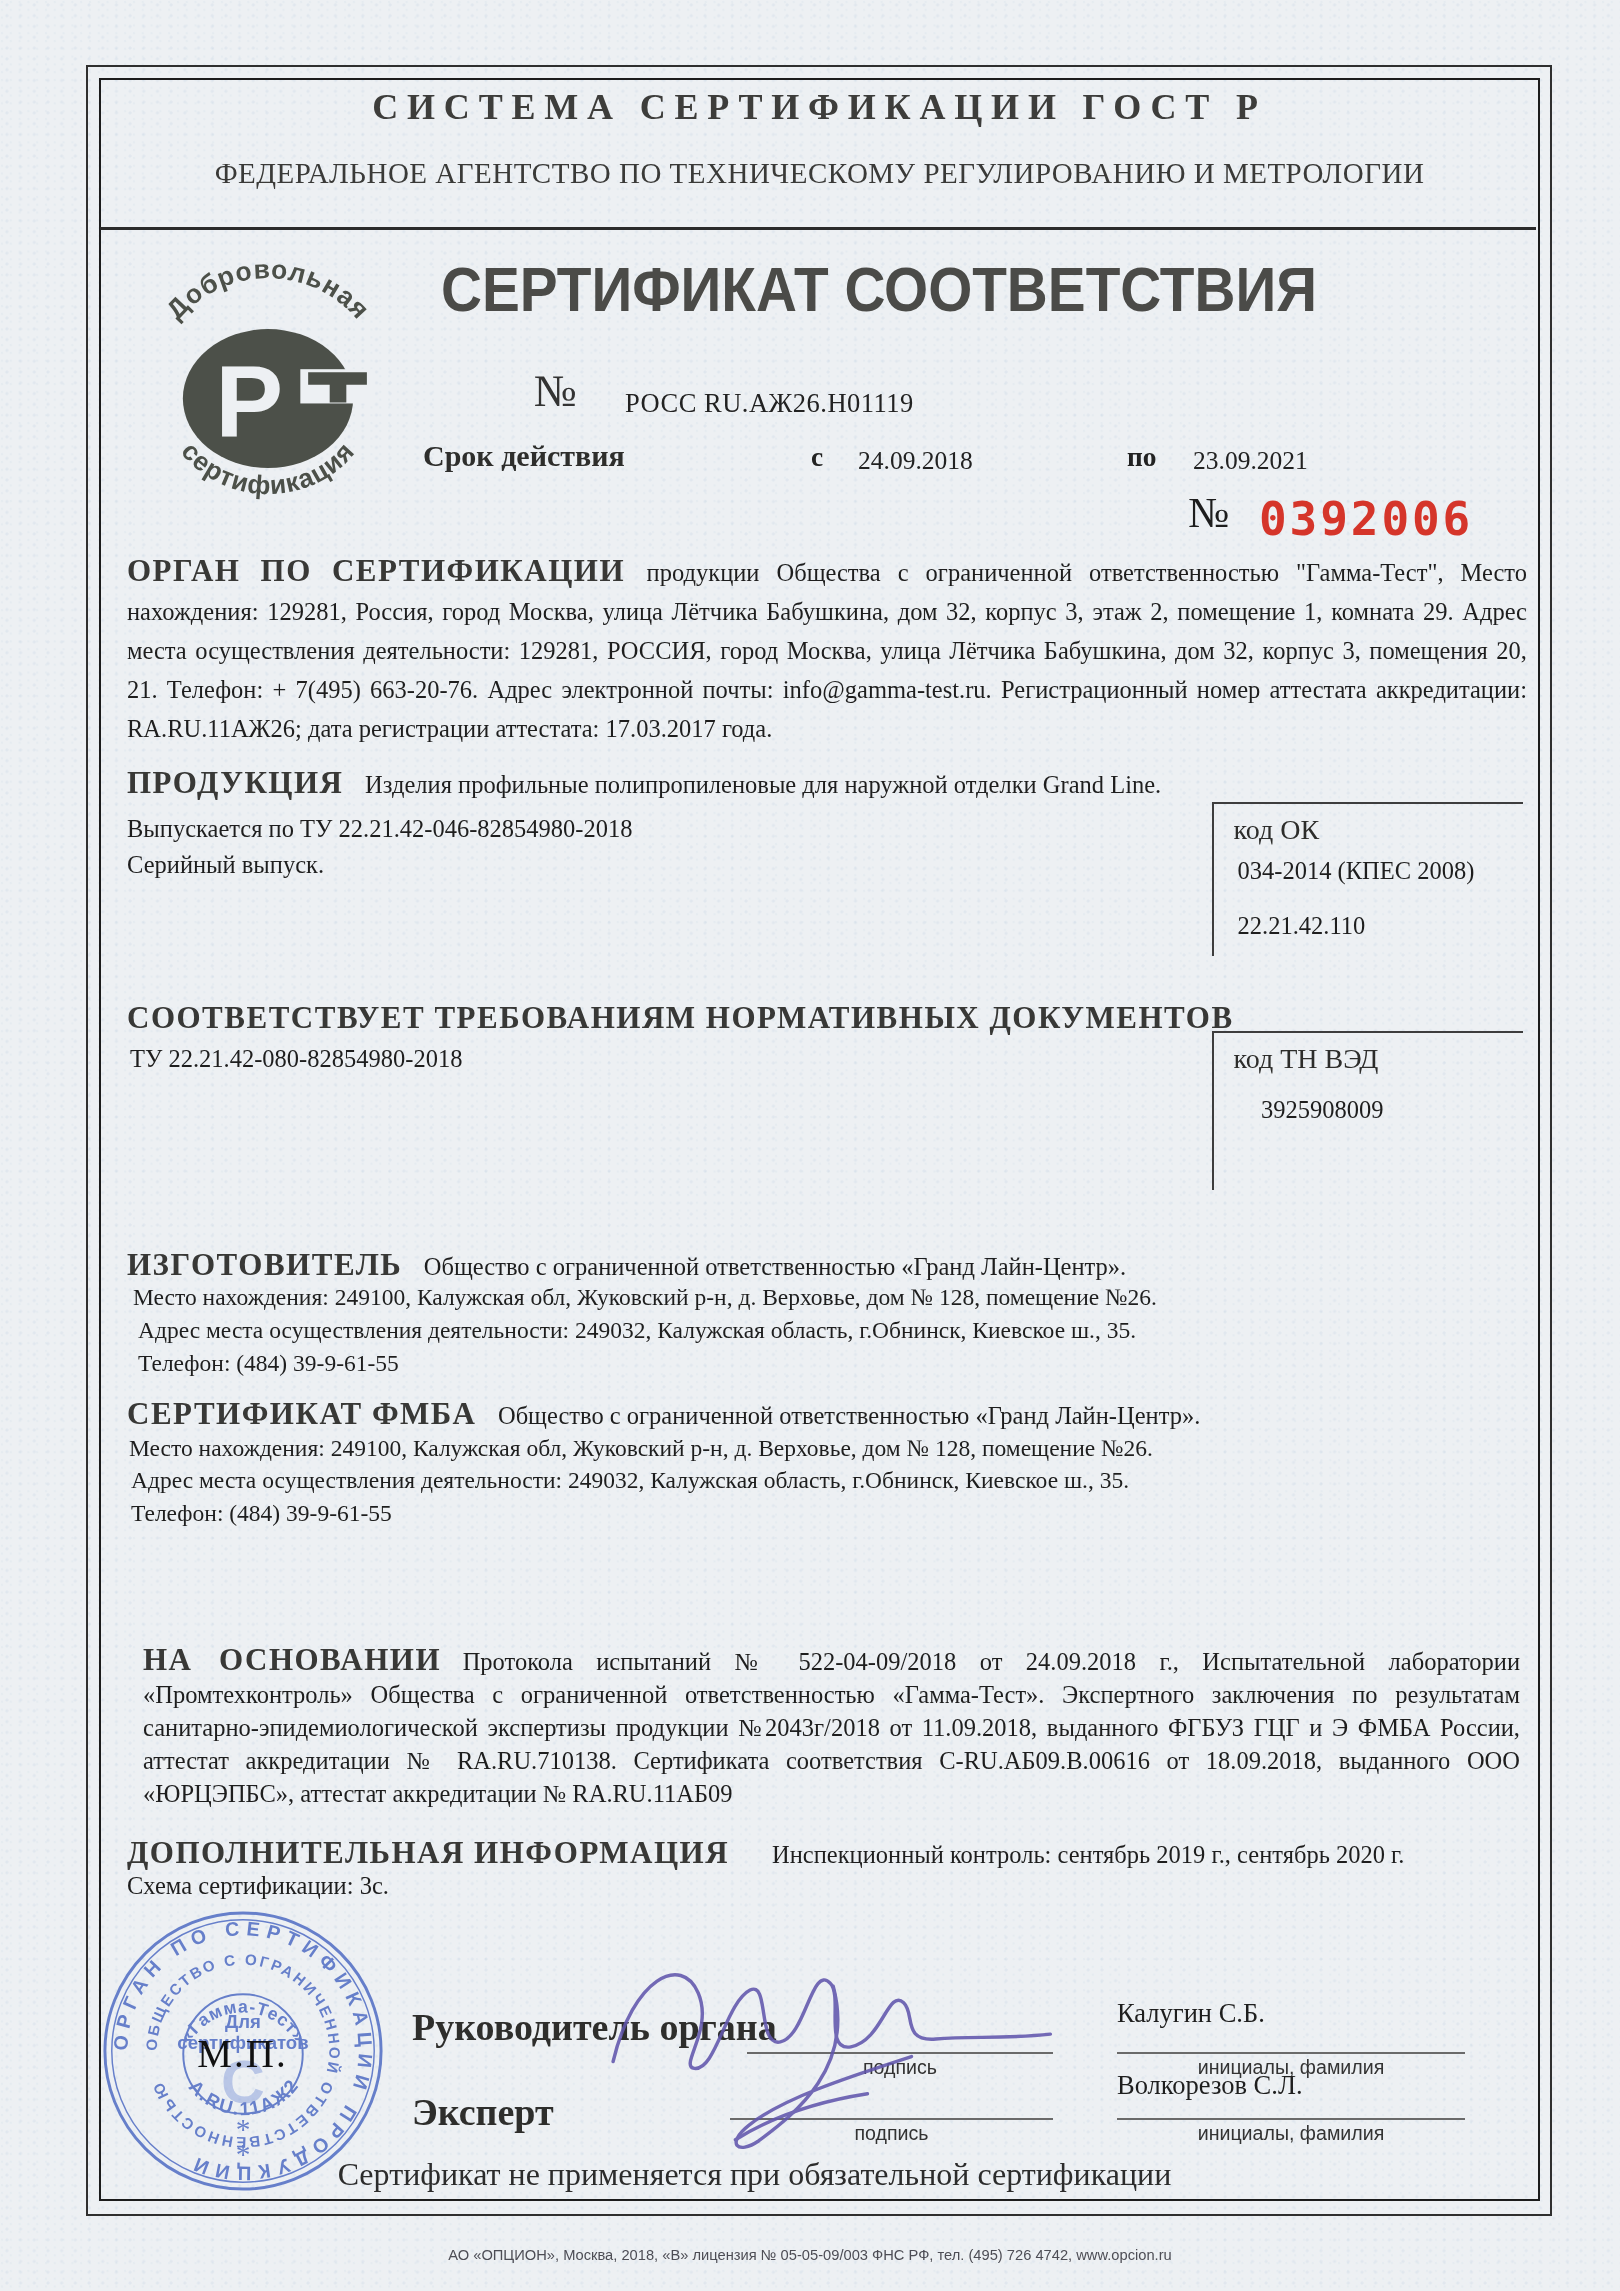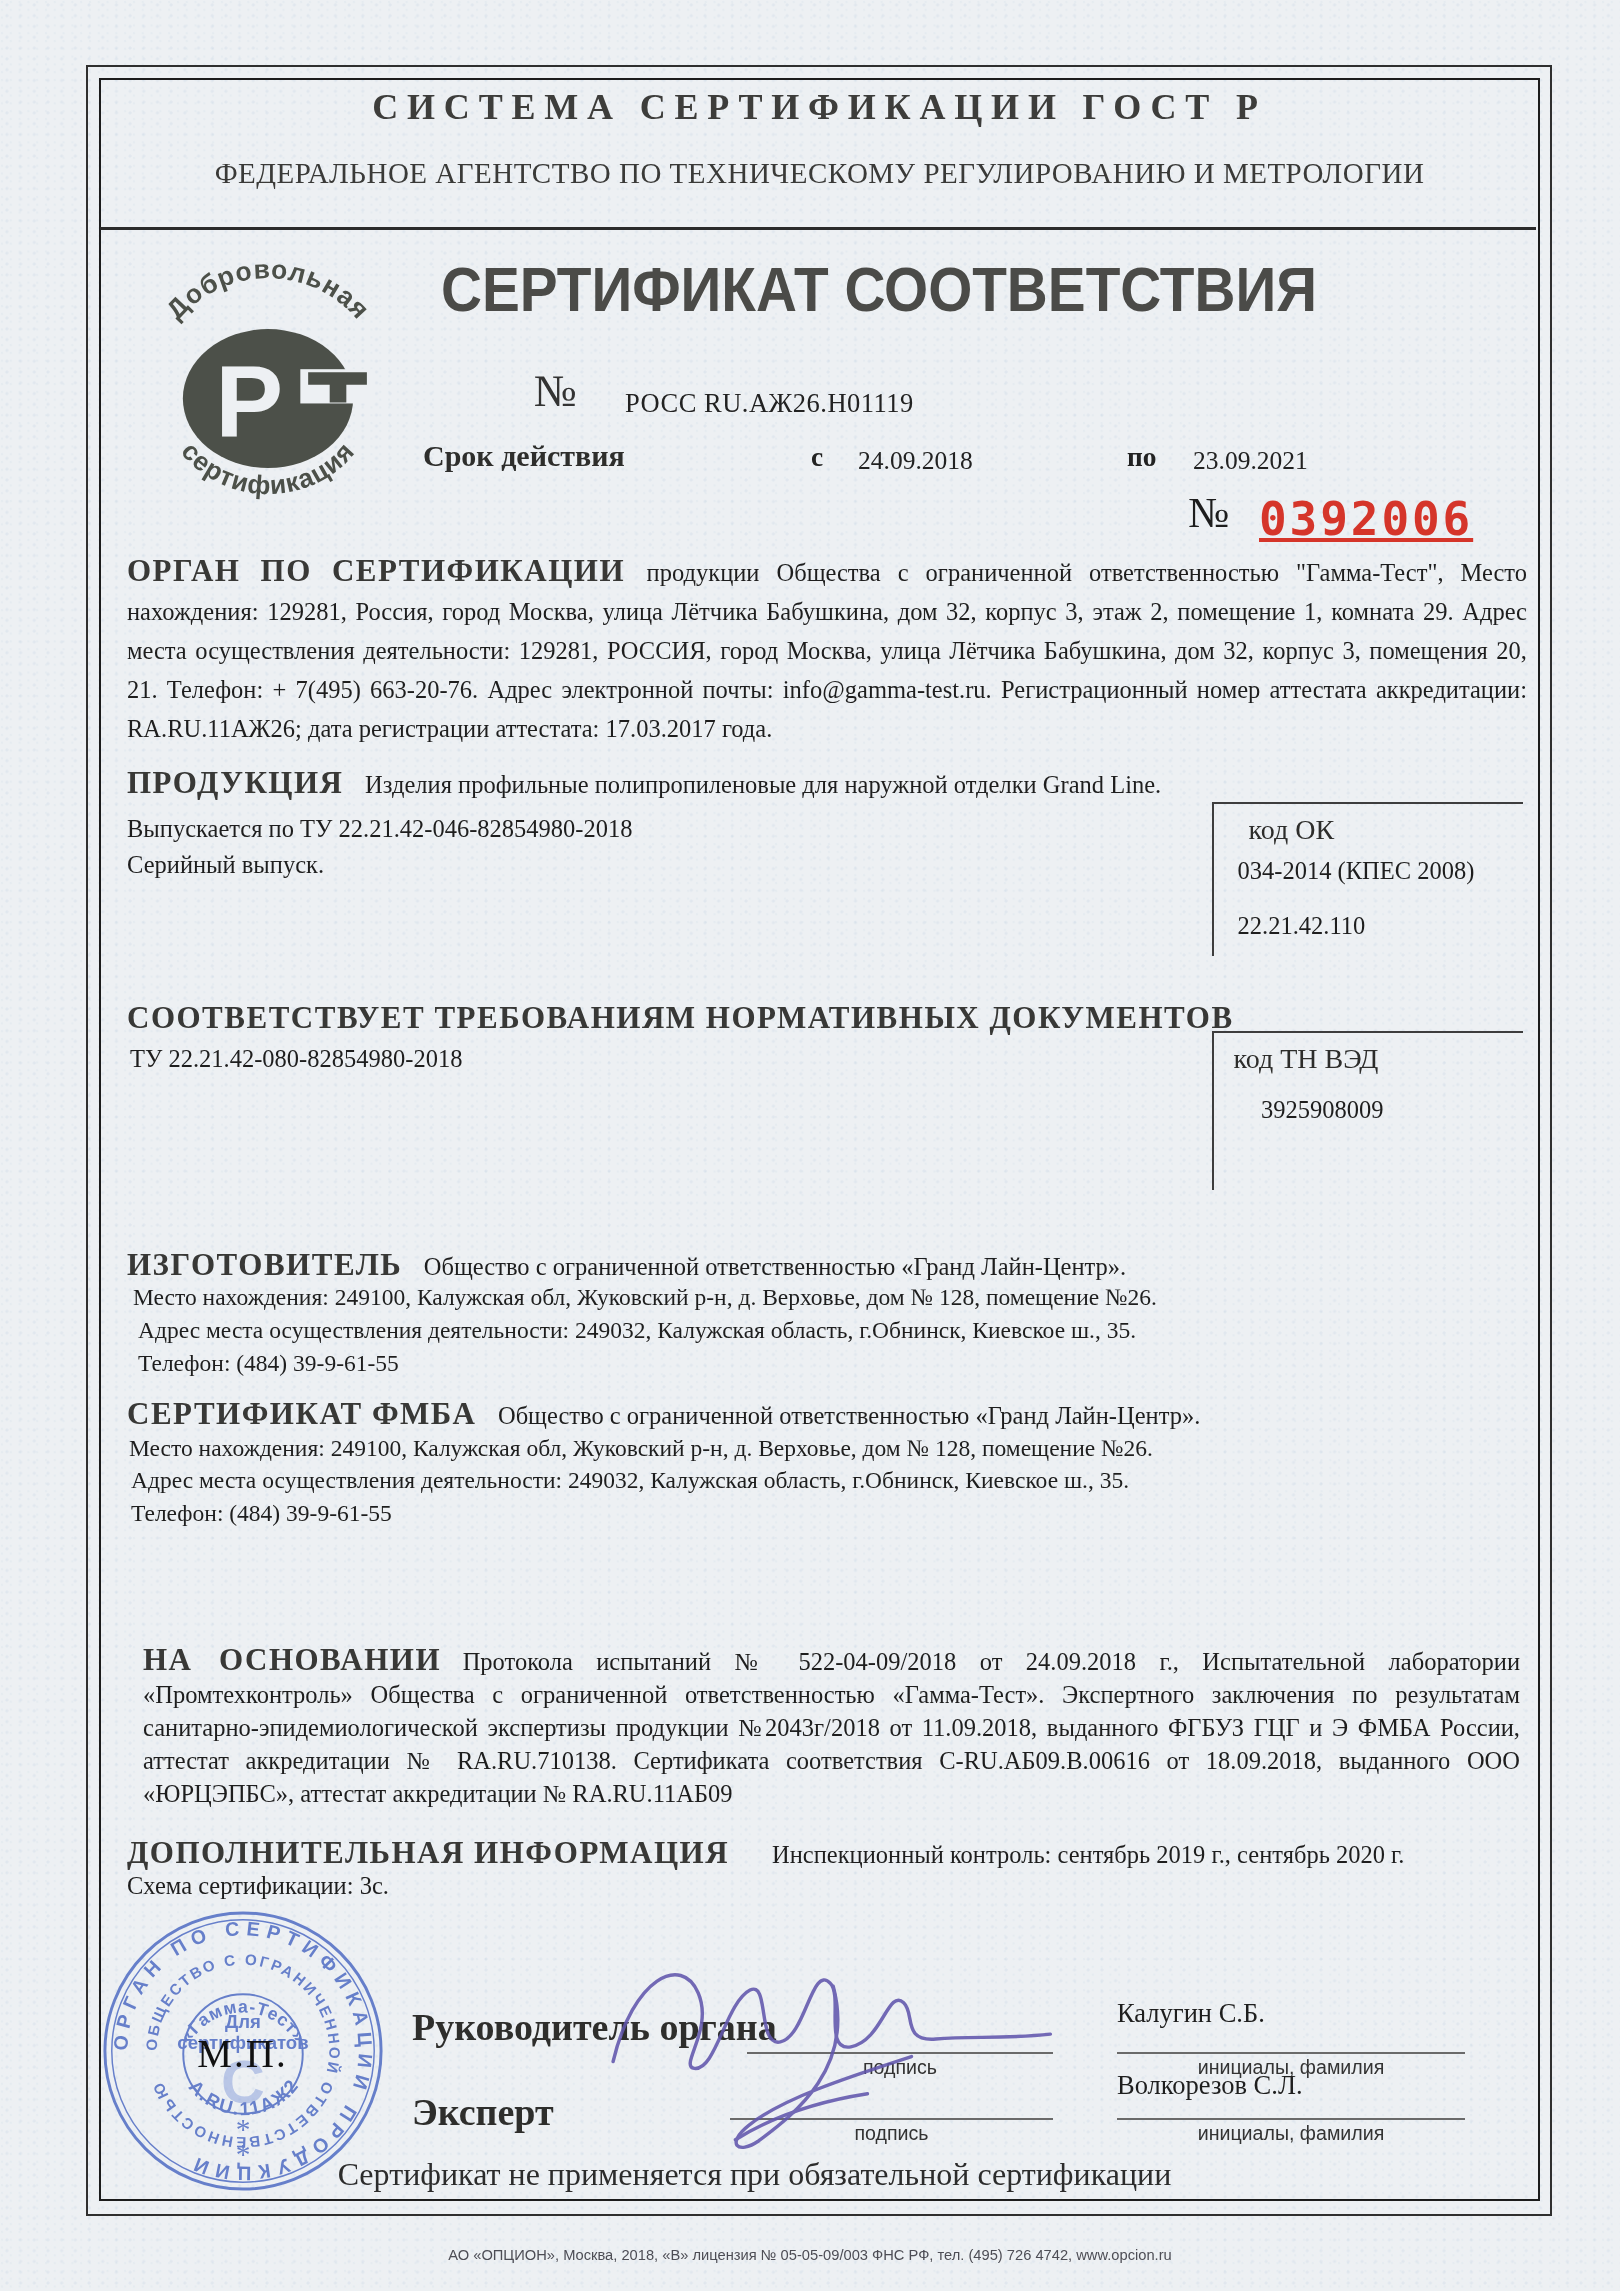--- a/index.html
+++ b/index.html
@@ -24,21 +24,21 @@
         font-size:63px; color:#4b4b48; transform:scaleX(.9); transform-origin:left top; white-space:nowrap;}
   .no-label-big{left:534px; top:365px; font-size:45px; color:#333;}
   .cert-no{left:625px; top:388px; font-size:26.5px; color:#222; letter-spacing:0.5px;}
   .validity-label{left:423px; top:439px; font-size:30px; font-weight:bold; color:#2e2e2c;}
   .v-from-label{left:811px; top:442px; font-size:27.4px; font-weight:bold;}
   .v-from{left:858px; top:446px; font-size:25.5px;}
   .v-to-label{left:1127px; top:442px; font-size:27.4px; font-weight:bold;}
   .v-to{left:1193px; top:446px; font-size:25.5px;}
   .blank-label{left:1188px; top:488px; font-size:43px; color:#1d1d1d;}
   .blank-no{left:1259px; top:492px; font-family:"DejaVu Sans Mono", monospace; font-size:46px;
-        font-weight:600; letter-spacing:2.9px;text-decoration:underline;}
+        font-weight:600; letter-spacing:2.9px;}
   .sec-p{text-align:justify; font-size:24.5px; line-height:39px; color:#1e1e1e;}
   .sec-h{font-weight:bold; font-size:31px; letter-spacing:1.5px; color:#383836; padding-right:21.6px;}
   .plain{font-size:24.5px; color:#1e1e1e; white-space:nowrap;}
   .small-line{font-size:23.5px; color:#1e1e1e; white-space:nowrap;}
   .code-box{border-top:2px solid #3d3d3d; border-left:2px solid #3d3d3d;}
   .code-label{font-size:28px; color:#2d2d2b;}
   .code-val{font-size:24.5px; color:#1e1e1e;}
   .sig-role{font-size:38px; font-weight:bold; color:#2e2e2c; white-space:nowrap;}
   .sig-line{border-top:2px solid #6a6a6a; height:0;}
   .sig-sub{font-family:"Liberation Sans", sans-serif; font-size:19.6px; color:#333; text-align:center;}
@@ -95,21 +95,21 @@
     <span class="sec-h">ОРГАН ПО СЕРТИФИКАЦИИ</span><span>продукции Общества с ограниченной ответственностью "Гамма-Тест", Место нахождения: 129281, Россия, город Москва, улица Лётчика Бабушкина, дом 32, корпус 3, этаж 2, помещение 1, комната 29. Адрес места осуществления деятельности: 129281, РОССИЯ, город Москва, улица Лётчика Бабушкина, дом 32, корпус 3, помещения 20, 21. Телефон: + 7(495) 663-20-76. Адрес электронной почты: info@gamma-test.ru. Регистрационный номер аттестата аккредитации: RA.RU.11АЖ26; дата регистрации аттестата: 17.03.2017 года.</span>
   </p>
 
   <p class="abs sec-p" style="left:127px; top:765px; width:1073px; margin:0; line-height:35px; text-align:left;">
     <span class="sec-h">ПРОДУКЦИЯ</span><span>Изделия профильные полипропиленовые для наружной отделки Grand Line.</span>
   </p>
   <div class="abs plain" style="left:127px; top:815px;">Выпускается по ТУ 22.21.42-046-82854980-2018</div>
   <div class="abs plain" style="left:127px; top:851px;">Серийный выпуск.</div>
 
   <div class="abs code-box" style="left:1212px; top:802px; width:309px; height:152px;">
-    <div class="abs code-label" style="left:19.6px; top:9.8px;margin-left:15px;">код ОК</div>
+    <div class="abs code-label" style="left:19.6px; top:9.8px;">код ОК</div>
     <div class="abs code-val" style="left:23.5px; top:53px;">034-2014 (КПЕС 2008)</div>
     <div class="abs code-val" style="left:23.5px; top:108px;">22.21.42.110</div>
   </div>
 
   <div class="abs sec-h" style="left:127px; top:1000px; padding:0;">СООТВЕТСТВУЕТ ТРЕБОВАНИЯМ НОРМАТИВНЫХ ДОКУМЕНТОВ</div>
   <div class="abs plain" style="left:130px; top:1045px;">ТУ 22.21.42-080-82854980-2018</div>
 
   <div class="abs code-box" style="left:1212px; top:1031px; width:309px; height:157px;">
     <div class="abs code-label" style="left:19.6px; top:9.8px;">код ТН ВЭД</div>
     <div class="abs code-val" style="left:47px; top:63px;">3925908009</div>

